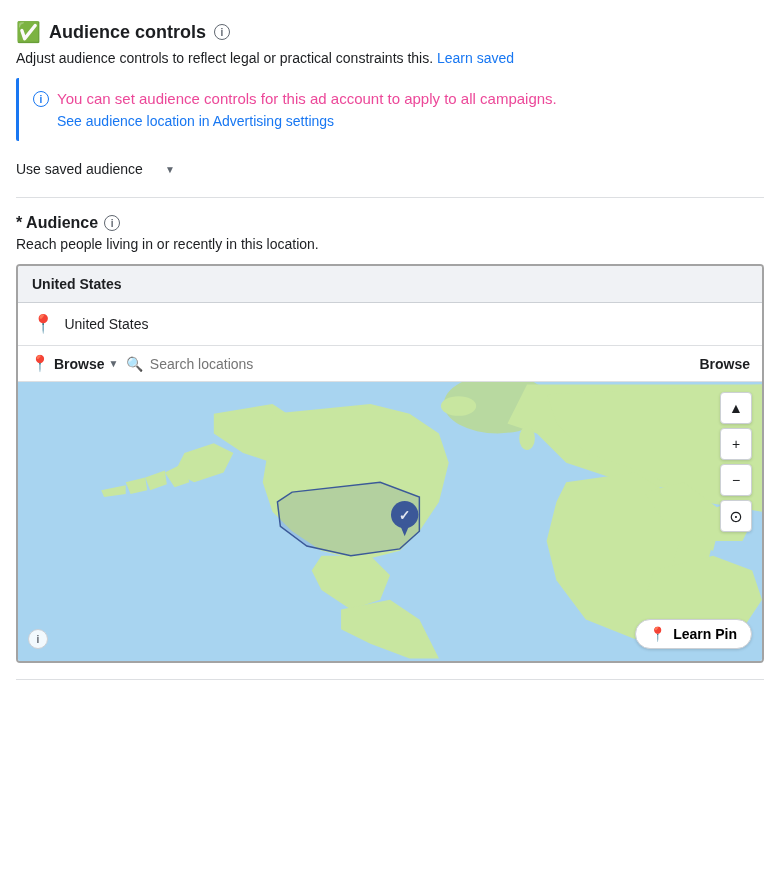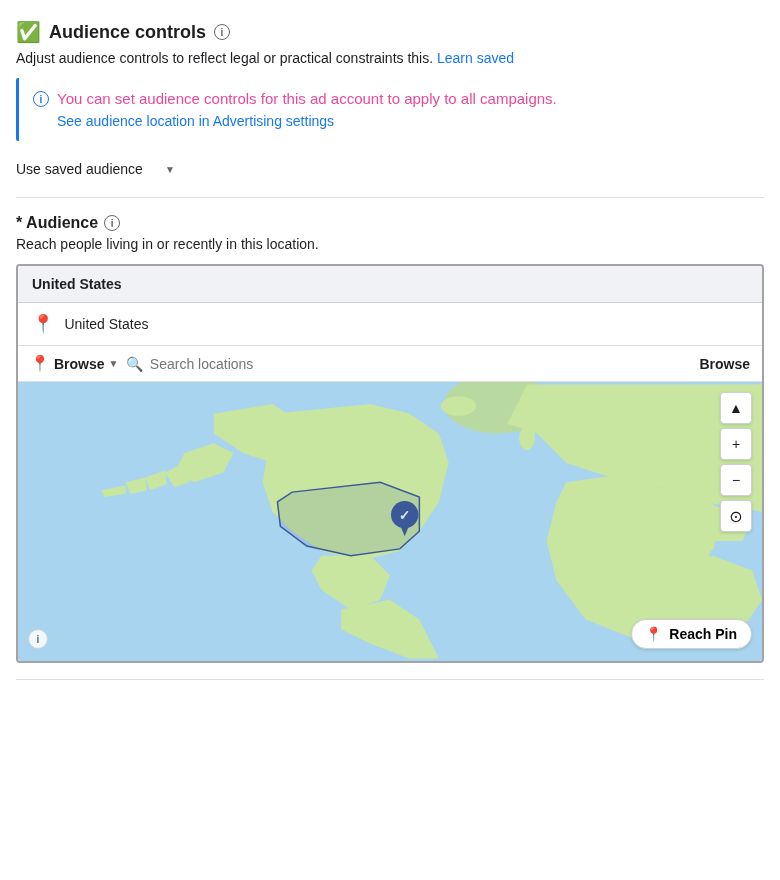--- a/index.html
+++ b/index.html
@@ -432,21 +432,21 @@
           <span>−</span>
         </button>
         <button class="map-ctrl-btn">
           <span style="font-size:16px;">⊙</span>
         </button>
       </div>
 
       
       <button class="drop-pin-btn">
         <span>📍</span>
-        <span>Reach Pin</span>
+        <span>Learn Pin</span>
       </button>
 
       
       <div class="info-bottom-icon">i</div>
     </div>
   </div>
 
 </div>
 
 <hr class="divider">

